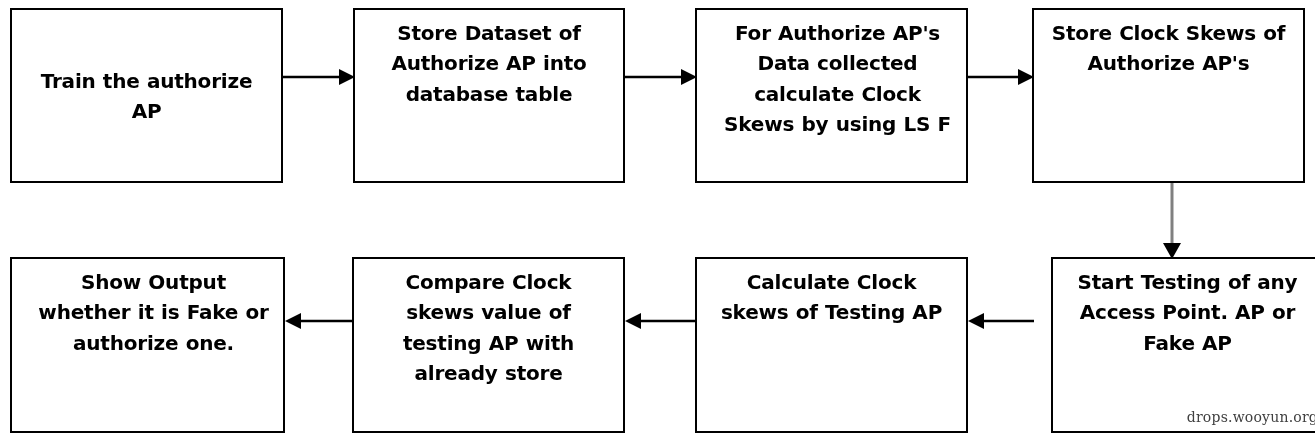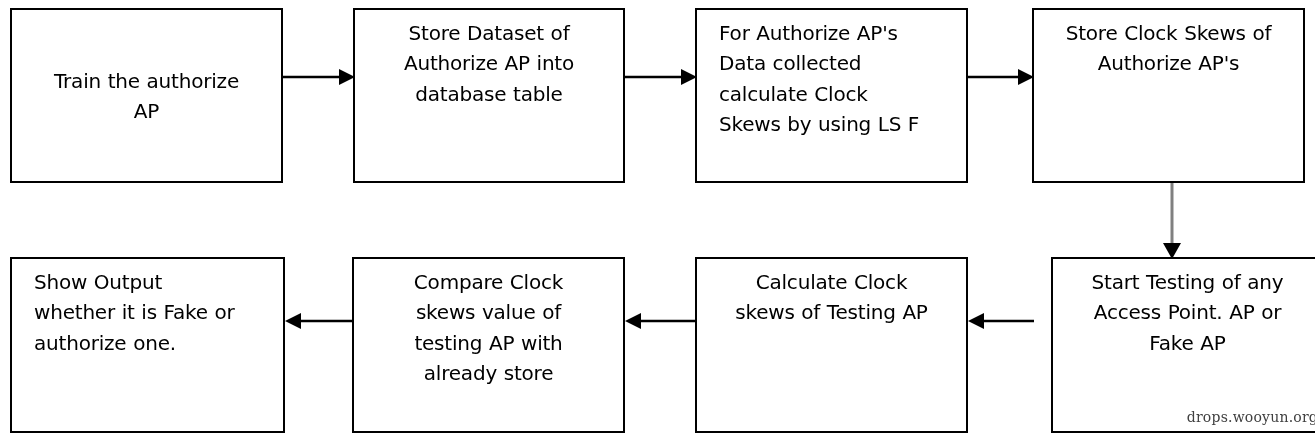--- a/index.html
+++ b/index.html
@@ -20,31 +20,31 @@
   }
   .node {
     position: absolute;
     box-sizing: border-box;
     border: 2px solid #000000;
     background: #ffffff;
     padding: 0;
   }
   .node-text {
     font-family: "DejaVu Sans", sans-serif;
-    font-weight: normal;
+    font-weight: bold;
     font-size: 20px;
     line-height: 1.52;
     color: #000000;
     white-space: pre-line;
     letter-spacing: -0.2px;
     word-spacing: 0.5px;
   }
   
   .ta-center { text-align: center; }
-  .ta-left   { text-align: left; }
+  .ta-left   { text-align: center; }
 
   .tp-top {
     position: absolute;
     left: 0;
     right: 0;
     top: 8px;
   }
   .tp-mid {
     position: absolute;
     left: 0;

